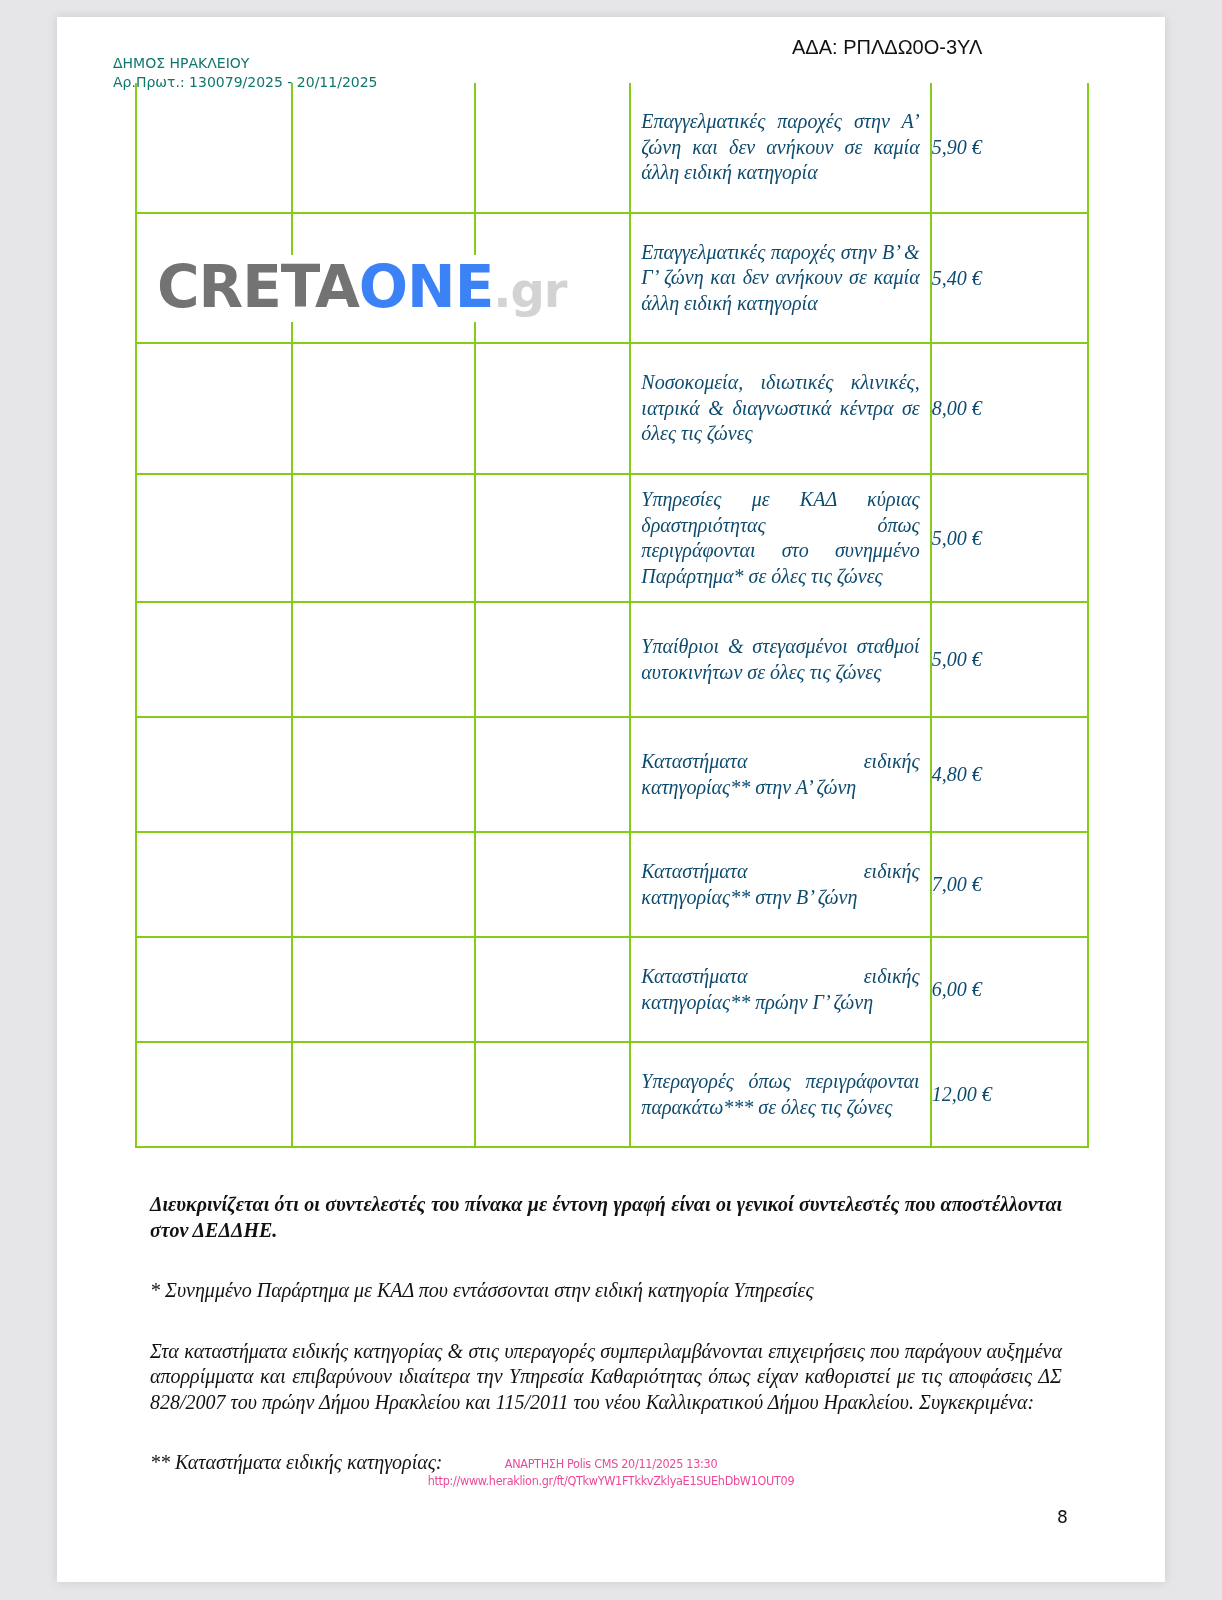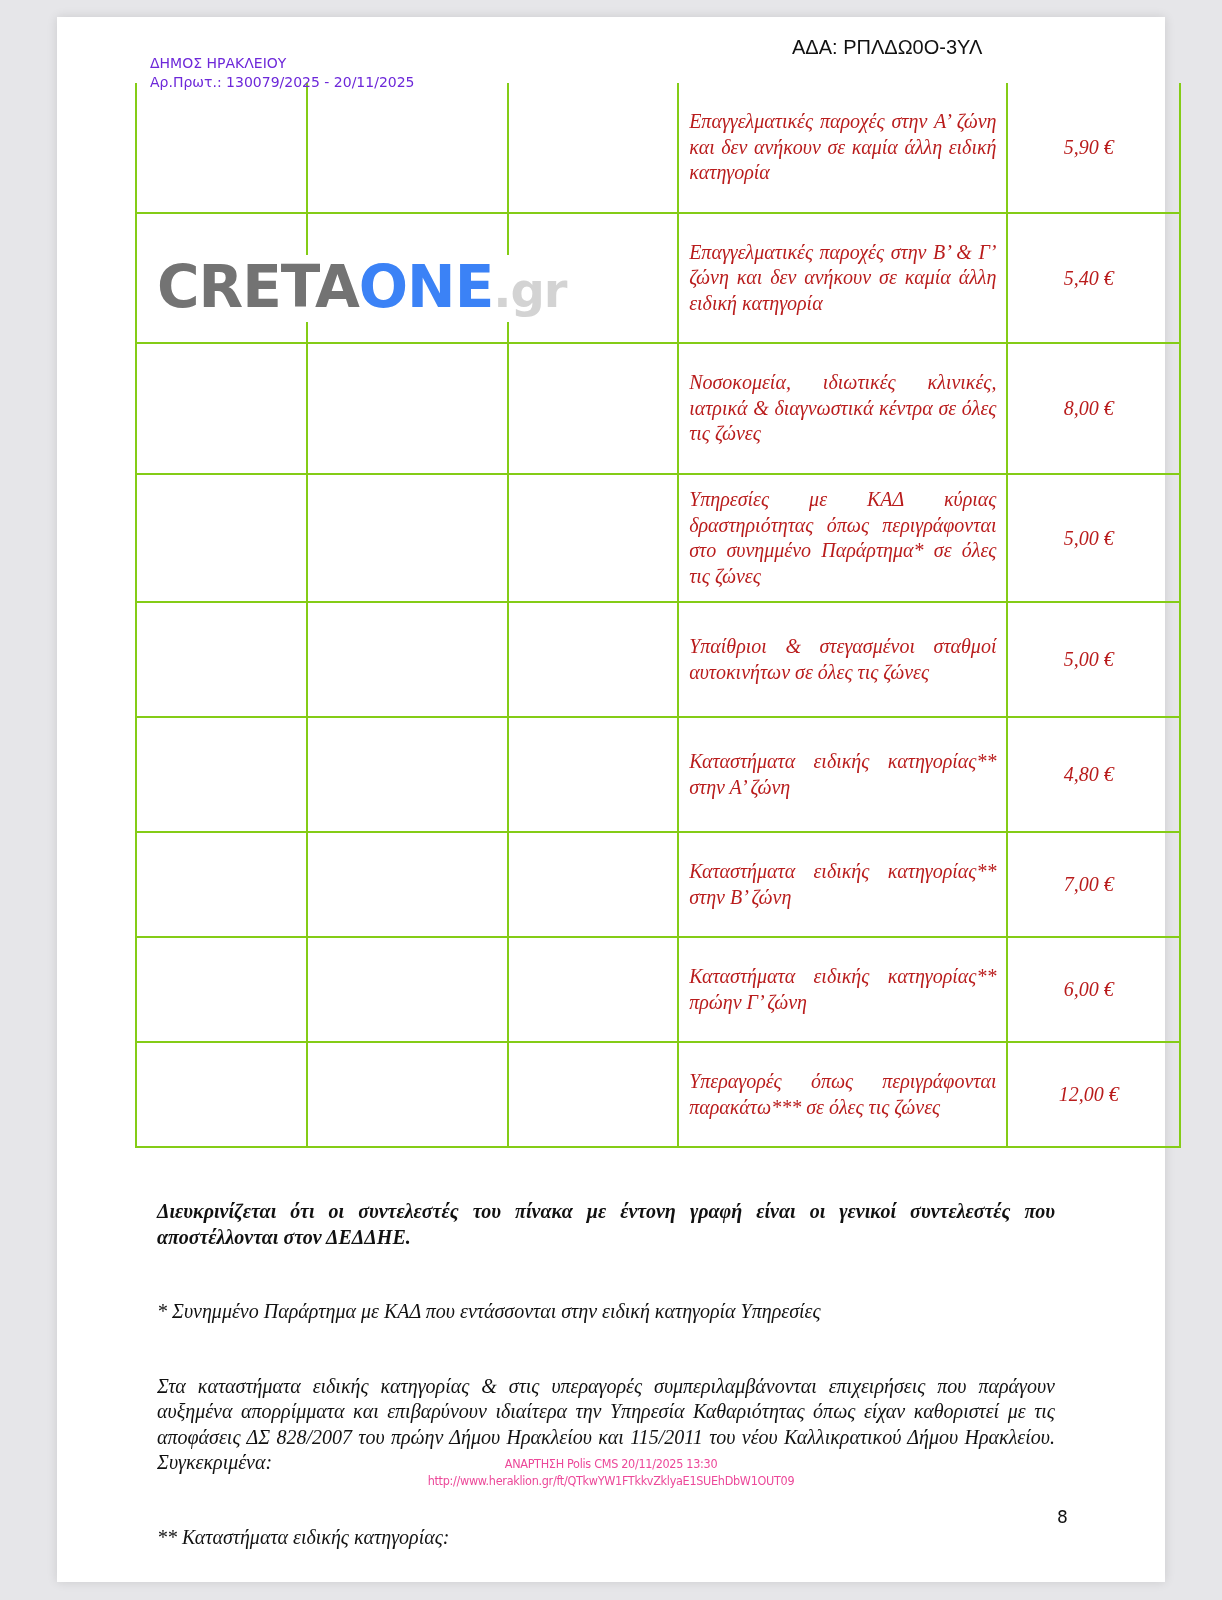--- a/index.html
+++ b/index.html
@@ -13,61 +13,60 @@
     position: absolute;
     left: 57px; top: 17px;
     width: 1108px; height: 1565px;
     background: #ffffff;
     box-shadow: 0 0 10px rgba(0,0,0,0.12);
   }
   .header-left {
     position: absolute; left: 56px; top: 37px;
     font-family: "DejaVu Sans", sans-serif;
     font-size: 14px; line-height: 19px;
-    color: #6d28d9;
+    color: #0f766e;
     z-index: 3;
-    margin-left: 37px;
   }
   .ada {
     position: absolute; left: 735px; top: 19px;
     font-family: "Liberation Sans", sans-serif;
     font-size: 20px; color: #111;
   }
   .table-wrap {
     position: absolute; left: 78px; top: 66px;
     width: 954px;
   }
   table.rates {
     border-collapse: collapse;
-    width: 1046px;
+    width: 954px;
     table-layout: fixed;
     font-family: "Liberation Serif", serif;
     font-style: italic;
     font-size: 20px;
-    color: #b91c1c;
+    color: #0c4a6e;
   }
   table.rates td {
     border: 2px solid #84cc16;
     vertical-align: middle;
     padding: 0;
   }
   table.rates tr.first td { border-top: none; }
   .c1 { width: 153px; }
   .c2 { width: 179px; }
   .c3 { width: 152px; }
   .c4 { width: 294px; }
   .c5 { width: 154px; }
   td.desc {
     padding: 0 10px !important;
     text-align: justify;
     text-align-last: left;
     line-height: 25.5px;
   }
   td.price {
-    text-align: center;
+    text-align: left;
     padding-right: 10px !important;
   }
   .watermark {
     position: absolute; left: 96px; top: 238px;
     font-family: "DejaVu Sans", sans-serif;
     font-weight: bold;
     font-size: 58px;
     letter-spacing: -1px;
     z-index: 2;
     background: #ffffff;
@@ -79,21 +78,21 @@
   .wm-gr { color: #d3d3d3; font-size: 48px; }
   .notes {
     position: absolute; left: 88px; top: 1170px;
     width: 922px;
     font-family: "Liberation Serif", serif;
     font-style: italic;
     font-size: 20px;
     line-height: 25.5px;
     color: #111;
   }
-  .notes p { margin: 12px; text-align: justify; }
+  .notes p { margin: 5px; text-align: justify; }
   .notes .bold { font-weight: bold; }
   .notes .gap { height: 25px; }
   .footer {
     position: absolute; left: 0; top: 1438px; width: 1108px;
     text-align: center;
     font-family: "DejaVu Sans Condensed", "DejaVu Sans", sans-serif;
     font-size: 12.5px; line-height: 17px;
     color: #ec4899;
     letter-spacing: -0.3px;
   }

